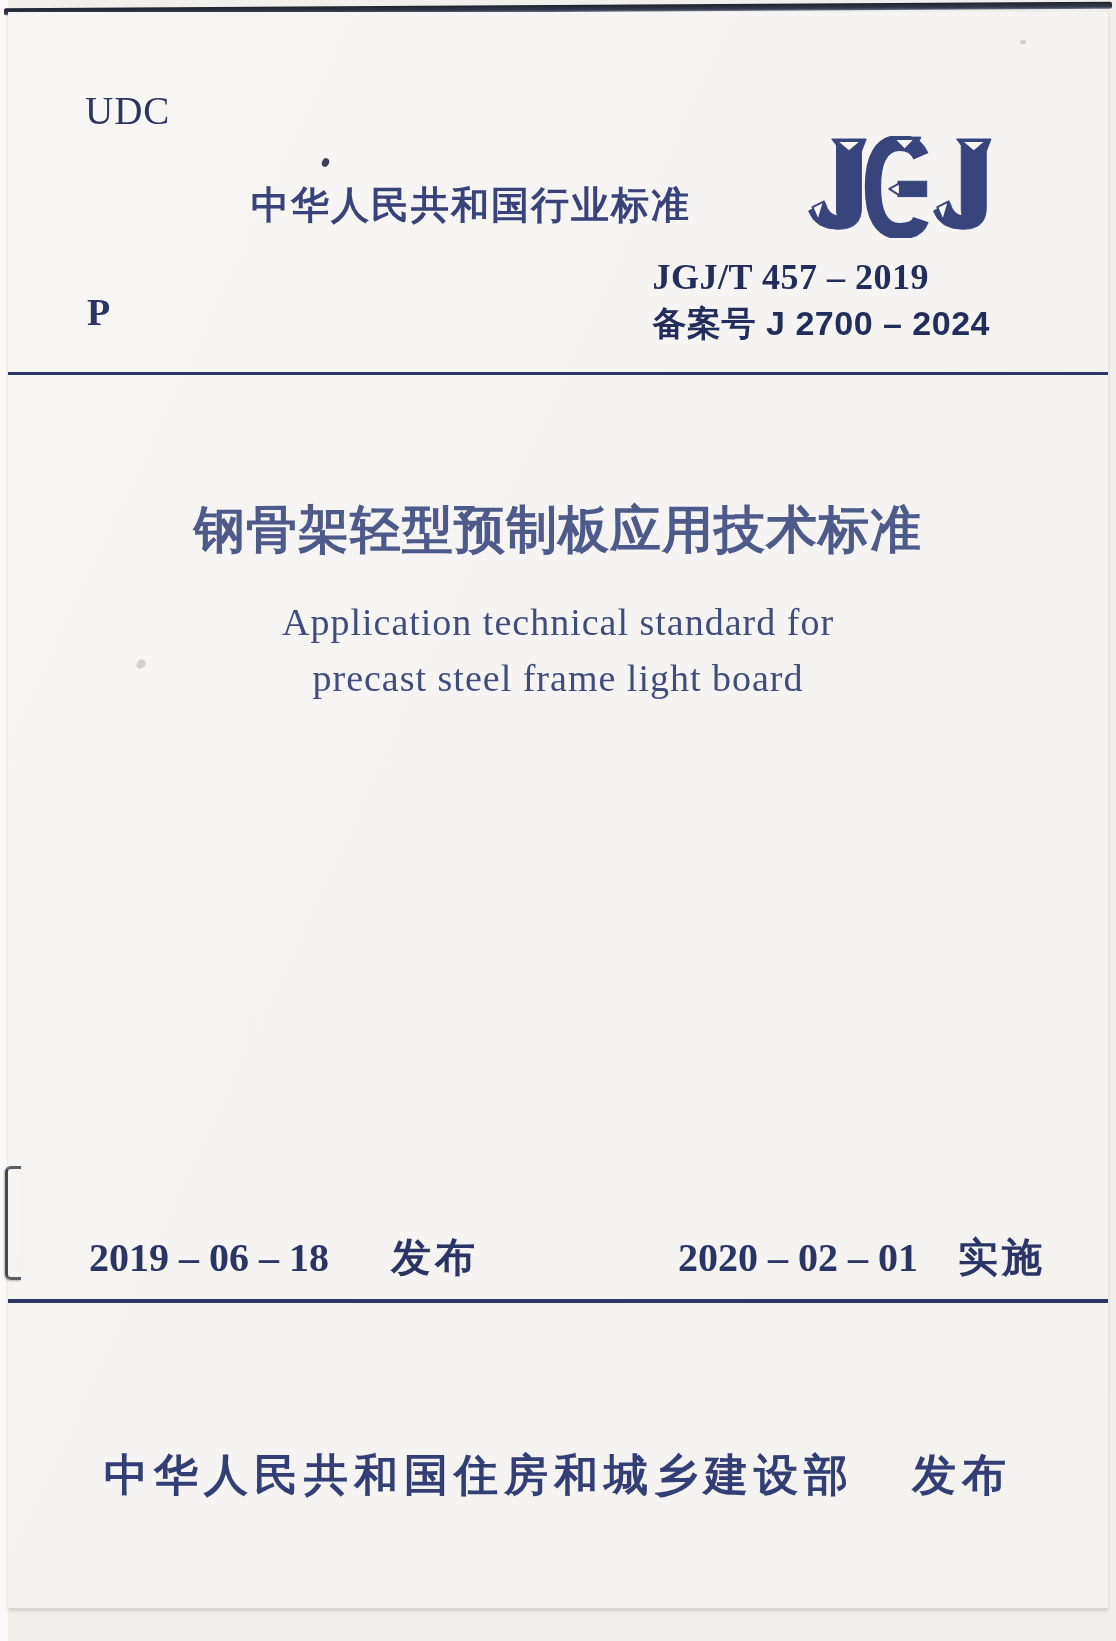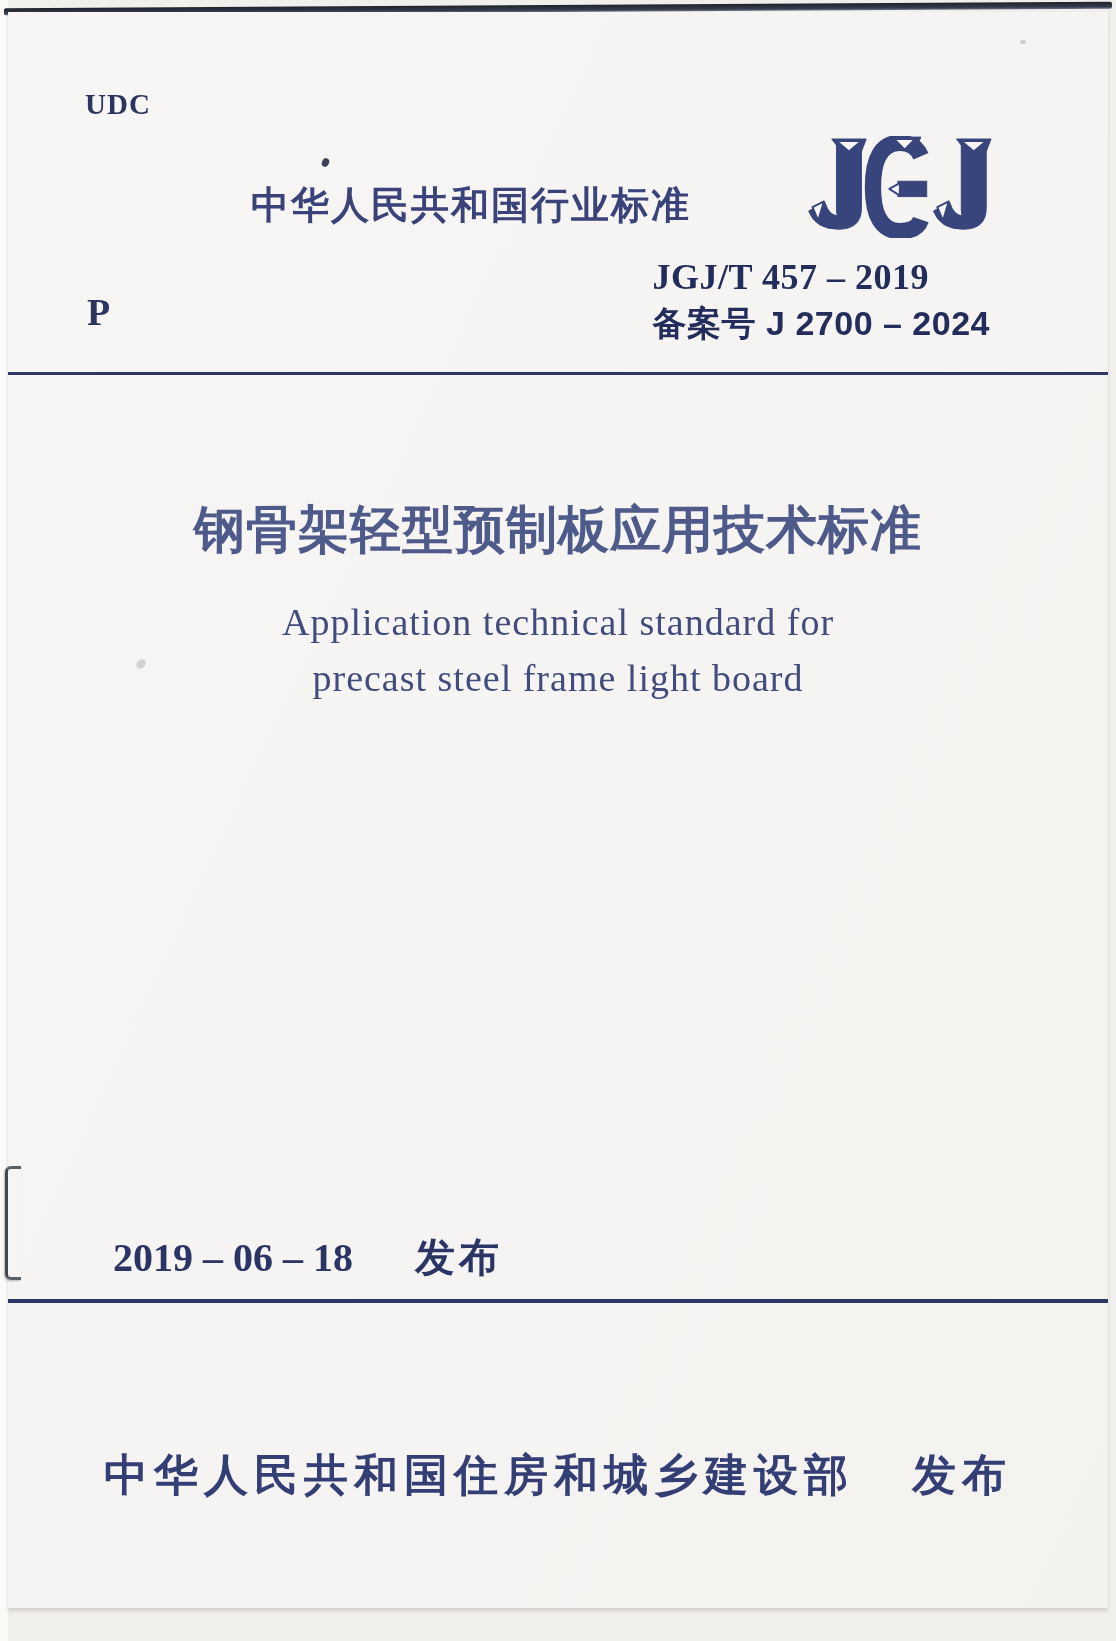--- a/index.html
+++ b/index.html
@@ -27,21 +27,21 @@
     border-bottom:1px solid #d9d5cf;
     box-shadow:0 2px 3px rgba(120,115,108,0.25);
   }
   .speck{position:absolute;border-radius:50%;}
   .speck-a{left:314px;top:146px;width:7px;height:9px;background:#3c4156;transform:rotate(25deg);}
   .speck-b{left:128px;top:648px;width:10px;height:8px;background:rgba(140,140,150,0.35);transform:rotate(-40deg);}
   .speck-c{left:1012px;top:28px;width:6px;height:4px;background:rgba(150,148,145,0.4);}
 
   .udc{
     position:absolute;left:77px;top:76px;
-    font-size:29px;font-weight:bold;color:#2b355f;letter-spacing:1px;
+    font-size:39px;font-weight:normal;color:#2b355f;letter-spacing:1px;
   }
   .std-type{
     position:absolute;left:243px;top:168px;
     font-family:Liberation Sans, sans-serif;
     font-size:38px;font-weight:bold;color:#39437a;letter-spacing:2px;
   }
   .logo{position:absolute;left:792px;top:124px;width:192px;height:102px;}
   .logo .sr{position:absolute;width:1px;height:1px;overflow:hidden;clip:rect(0 0 0 0);}
   .codes{
     position:absolute;right:118px;top:242px;text-align:left;
@@ -61,23 +61,23 @@
     font-size:51px;color:#4d5a8a;letter-spacing:1px;font-weight:700;
   }
   .title-en{
     position:absolute;left:0;width:100%;text-align:center;
     font-size:38px;color:#3f4c7d;letter-spacing:1px;
   }
   .title-en.l1{top:588px;}
   .title-en.l2{top:644px;}
 
   .dates{
-    position:absolute;left:0;top:1218px;width:100%;
+    position:absolute;left:8px;top:1218px;width:100%;
     display:flex;justify-content:space-between;box-sizing:border-box;
-    padding-left:105px;padding-right:70px;
+    padding-left:73px;padding-right:70px;
     font-size:40px;font-weight:bold;color:#2a3566;
   }
   .dates .lbl{
     font-family:"Liberation Sans","DejaVu Sans",sans-serif;
     letter-spacing:4px;
   }
   .dates .gap-wide{display:inline-block;width:62px;}
   .dates .gap-narrow{display:inline-block;width:40px;}
 
   .ministry{
@@ -150,20 +150,23 @@
   <div class="rule rule-top"></div>
 
   <div class="title-cn">钢骨架轻型预制板应用技术标准</div>
   <div class="title-en l2">precast steel frame light board</div>
   <div class="title-en l1">Application technical standard for</div>
 
   <div class="dates">
     <div>
       <span>2019 – 06 – 18</span><span class="gap-wide"></span><span class="lbl">发布</span>
     </div>
+    <div>
+      <span>2020 – 02 – 01</span><span class="gap-narrow"></span><span class="lbl">实施</span>
+    </div>
   </div>
 
   <div class="rule rule-bottom"></div>
 
   <div class="ministry">
     <span>中华人民共和国住房和城乡建设部</span><span class="gap"></span><span>发布</span>
   </div>
 
 </div>
 

